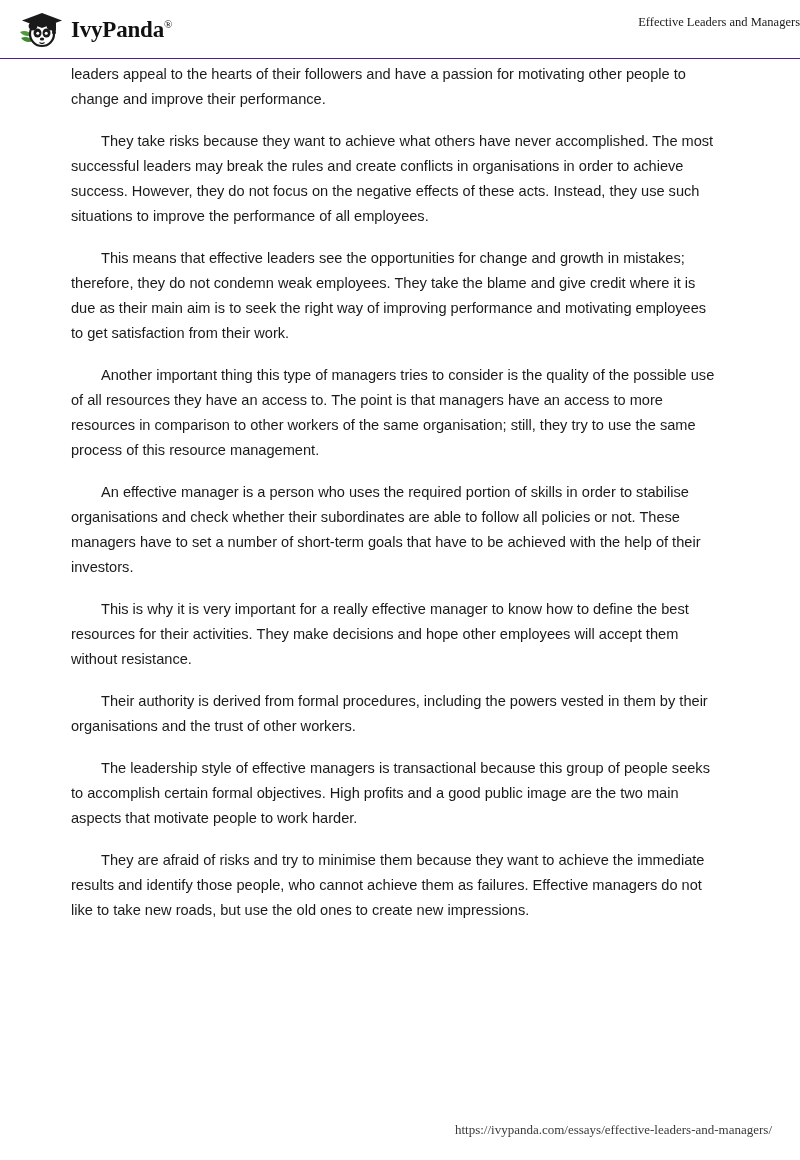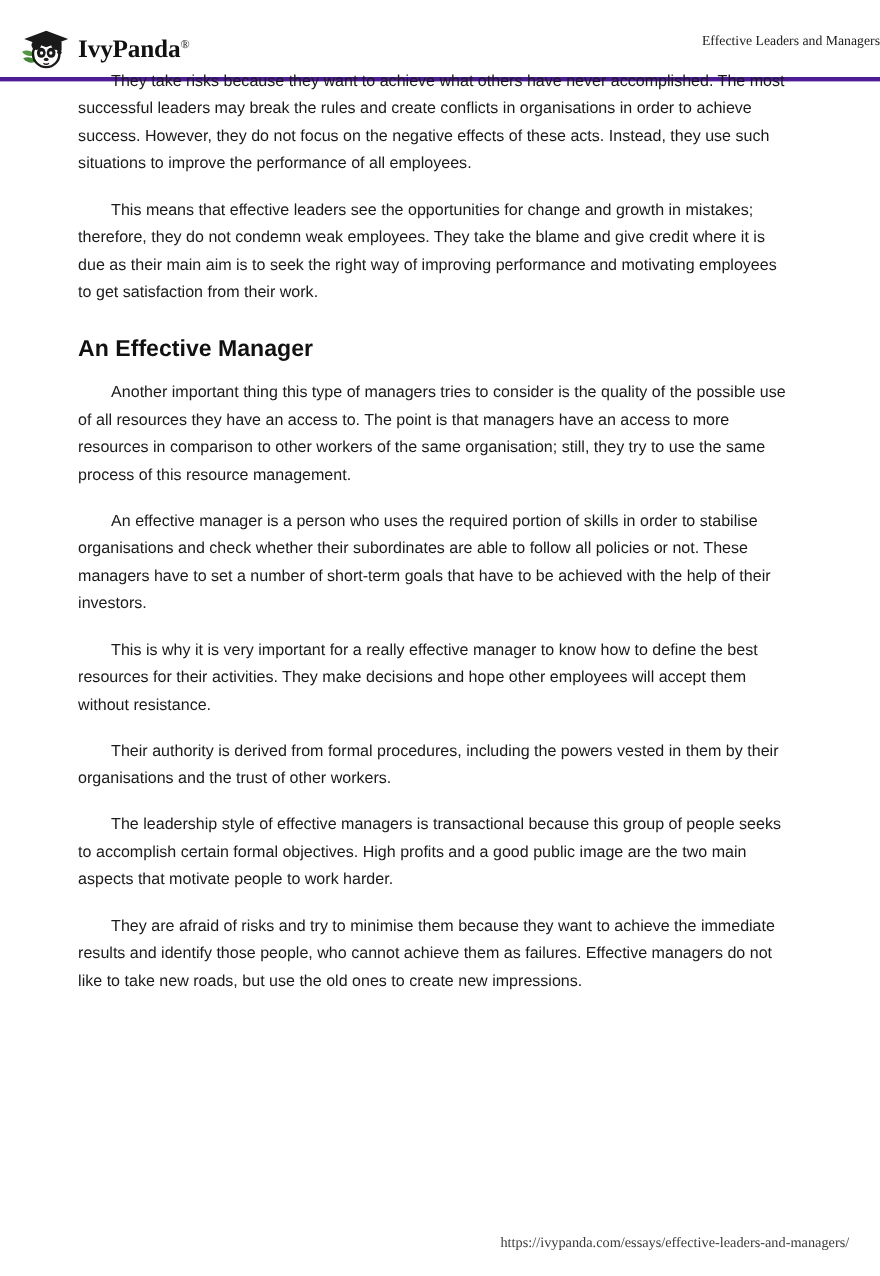--- a/index.html
+++ b/index.html
@@ -19,26 +19,26 @@
   .page {
     width: 800px;
     height: 1160px;
     position: relative;
     box-sizing: border-box;
   }
 
   
   .header {
     position: absolute;
-    top: 16px;
+    top: 1px;
     left: 0;
     width: 800px;
     height: 58px;
     box-sizing: border-box;
-    border-bottom: 4px solid #4c1d95;
+    border-bottom: 1px solid #4c1d95;
     display: flex;
     align-items: center;
   }
 
   .brand {
     position: absolute;
     left: 18px;
     top: 9px;
     display: flex;
     align-items: center;
@@ -154,26 +154,26 @@
       <span class="brand-name">
         <span>IvyPanda</span><span class="reg">®</span>
       </span>
     </div>
 
     <div class="header-title">Effective Leaders and Managers</div>
   </div>
 
   <div class="content">
 
+    <p class="para">leaders appeal to the hearts of their followers and have a passion for motivating other people to change and improve their performance.</p>
 
     <p class="para indent">They take risks because they want to achieve what others have never accomplished. The most successful leaders may break the rules and create conflicts in organisations in order to achieve success. However, they do not focus on the negative effects of these acts. Instead, they use such situations to improve the performance of all employees.</p>
 
     <p class="para indent">This means that effective leaders see the opportunities for change and growth in mistakes; therefore, they do not condemn weak employees. They take the blame and give credit where it is due as their main aim is to seek the right way of improving performance and motivating employees to get satisfaction from their work.</p>
 
-    <h2 class="section-heading">An Effective Manager</h2>
 
     <p class="para indent">Another important thing this type of managers tries to consider is the quality of the possible use of all resources they have an access to. The point is that managers have an access to more resources in comparison to other workers of the same organisation; still, they try to use the same process of this resource management.</p>
 
     <p class="para indent">An effective manager is a person who uses the required portion of skills in order to stabilise organisations and check whether their subordinates are able to follow all policies or not. These managers have to set a number of short-term goals that have to be achieved with the help of their investors.</p>
 
     <p class="para indent">This is why it is very important for a really effective manager to know how to define the best resources for their activities. They make decisions and hope other employees will accept them without resistance.</p>
 
     <p class="para indent">Their authority is derived from formal procedures, including the powers vested in them by their organisations and the trust of other workers.</p>
 
     <p class="para indent">The leadership style of effective managers is transactional because this group of people seeks to accomplish certain formal objectives. High profits and a good public image are the two main aspects that motivate people to work harder.</p>

